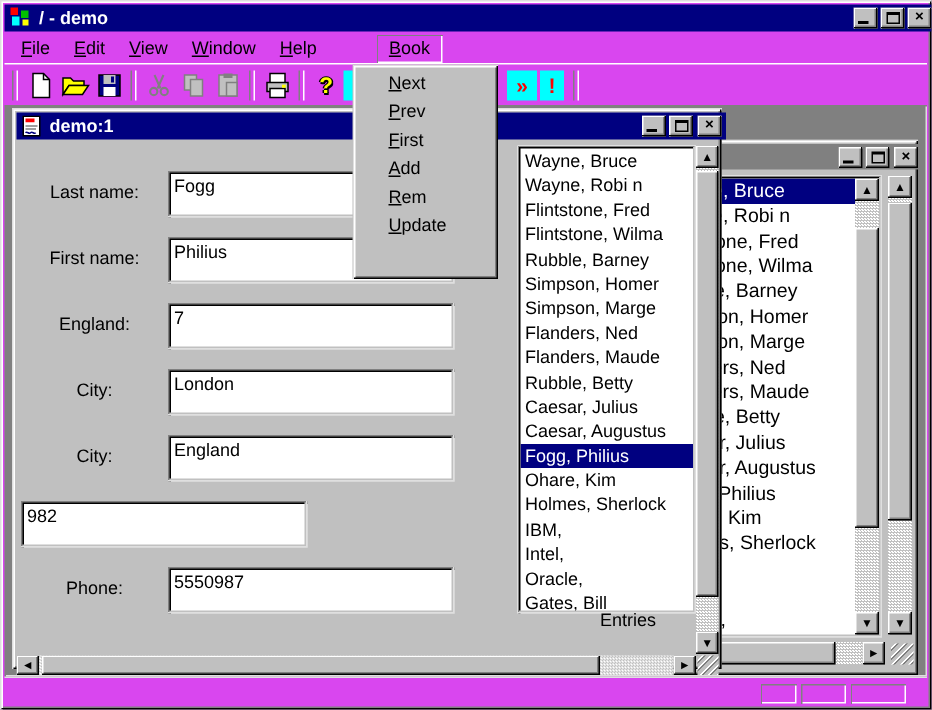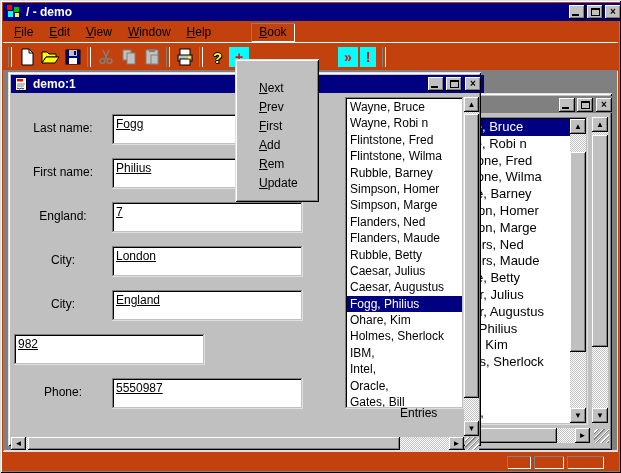--- a/index.html
+++ b/index.html
@@ -1,17 +1,17 @@
 <!DOCTYPE html>
 <html><head>
 <meta charset="utf-8">
 <style>
   html,body{margin:0;padding:0;background:#555;}
   .screen{
-    position:relative;width:621px;height:473px;background:#c2410c;
+    position:relative;width:621px;height:473px;background:#d946ef;
     font-family:"Liberation Sans",sans-serif;font-size:12px;color:#000;overflow:hidden;
     box-shadow:inset 1px 1px 0 #dfdfdf, inset -1px -1px 0 #000, inset 2px 2px 0 #fff, inset -2px -2px 0 #808080;
   }
   .abs{position:absolute;}
   
   .titlebar{background:#000080;color:#fff;font-weight:bold;display:flex;align-items:center;gap:4px;padding:0 3px;}
   .titlebar.inactive{background:#808080;}
   .tb-title{white-space:nowrap;overflow:hidden;}
   .tb-btns{margin-left:auto;display:flex;gap:2px;align-items:center;}
   .tb-btn{width:16px;height:14px;background:#c0c0c0;flex:none;position:relative;
@@ -26,28 +26,28 @@
   .tb-group{position:absolute;top:1px;height:26px;display:flex;align-items:center;}
   .tb-icon{width:23px;height:24px;display:flex;align-items:center;justify-content:center;flex:none;}
   .tb-sep{width:2px;height:20px;border-left:1px solid #808080;border-right:1px solid #fff;margin:0 3px;flex:none;}
   .cyan-btn{width:20px;height:20px;background:#00ffff;color:#ff0000;font-weight:bold;font-size:14px;line-height:18px;
     display:flex;align-items:center;justify-content:center;flex:none;}
   .help-q{color:#ffff00;font-weight:bold;font-size:15px;text-shadow:1px 0 #000,-1px 0 #000,0 1px #000,0 -1px #000,1px 1px #000;}
   .mdi{position:absolute;left:3px;top:70px;width:615px;height:381px;background:#808080;
     box-shadow:inset 1px 1px 0 #808080, inset -1px -1px 0 #dfdfdf;}
   .window{position:absolute;background:#c0c0c0;
     box-shadow:inset 1px 1px 0 #dfdfdf, inset -1px -1px 0 #000, inset 2px 2px 0 #fff, inset -2px -2px 0 #808080;}
-  .dropdown{position:absolute;left:235px;top:43px;width:84px;height:143px;background:#c0c0c0;z-index:50;padding-top:20px;box-sizing:border-box;
-    box-shadow:inset 1px 1px 0 #dfdfdf, inset -1px -1px 0 #000, inset 2px 2px 0 #fff, inset -2px -2px 0 #808080;margin-top:16px;}
+  .dropdown{position:absolute;left:235px;top:43px;width:97px;height:143px;background:#c0c0c0;z-index:50;padding-top:3px;box-sizing:border-box;
+    box-shadow:inset 1px 1px 0 #dfdfdf, inset -1px -1px 0 #000, inset 2px 2px 0 #fff, inset -2px -2px 0 #808080;}
   .dd-item{height:19px;line-height:19px;padding-left:24px;}
   
   .sunken{box-shadow:inset -1px -1px 0 #dfdfdf, inset 1px 1px 0 #808080, inset -2px -2px 0 #c0c0c0, inset 2px 2px 0 #000;}
   .field-box{background:#fff;border:none;outline:none;resize:none;overflow:hidden;
     font-family:"Liberation Sans",sans-serif;font-size:12px;padding:3px 4px;box-sizing:border-box;
-    box-shadow:inset -1px -1px 0 #dfdfdf, inset 1px 1px 0 #808080, inset -2px -2px 0 #c0c0c0, inset 2px 2px 0 #000;text-decoration:underline;}
+    box-shadow:inset -1px -1px 0 #dfdfdf, inset 1px 1px 0 #808080, inset -2px -2px 0 #c0c0c0, inset 2px 2px 0 #000;}
   .form-col{position:absolute;left:6px;top:42px;}
   .form-row{display:flex;margin-bottom:13px;height:31px;}
   .form-label{width:98px;text-align:center;padding-top:7px;flex:none;}
   .listbox{background:#fff;position:absolute;overflow:hidden;}
   .list-inner{position:absolute;left:2px;top:2px;right:2px;bottom:2px;overflow:hidden;}
   .list-item{height:var(--lh);line-height:var(--lh);padding-left:3px;white-space:nowrap;}
   .selected{background:#000080;color:#fff;}
   
   .dither{background-image:conic-gradient(#fff 25%, #c0c0c0 0 50%, #fff 0 75%, #c0c0c0 0);background-size:2px 2px;}
   .sb{position:absolute;display:flex;}

